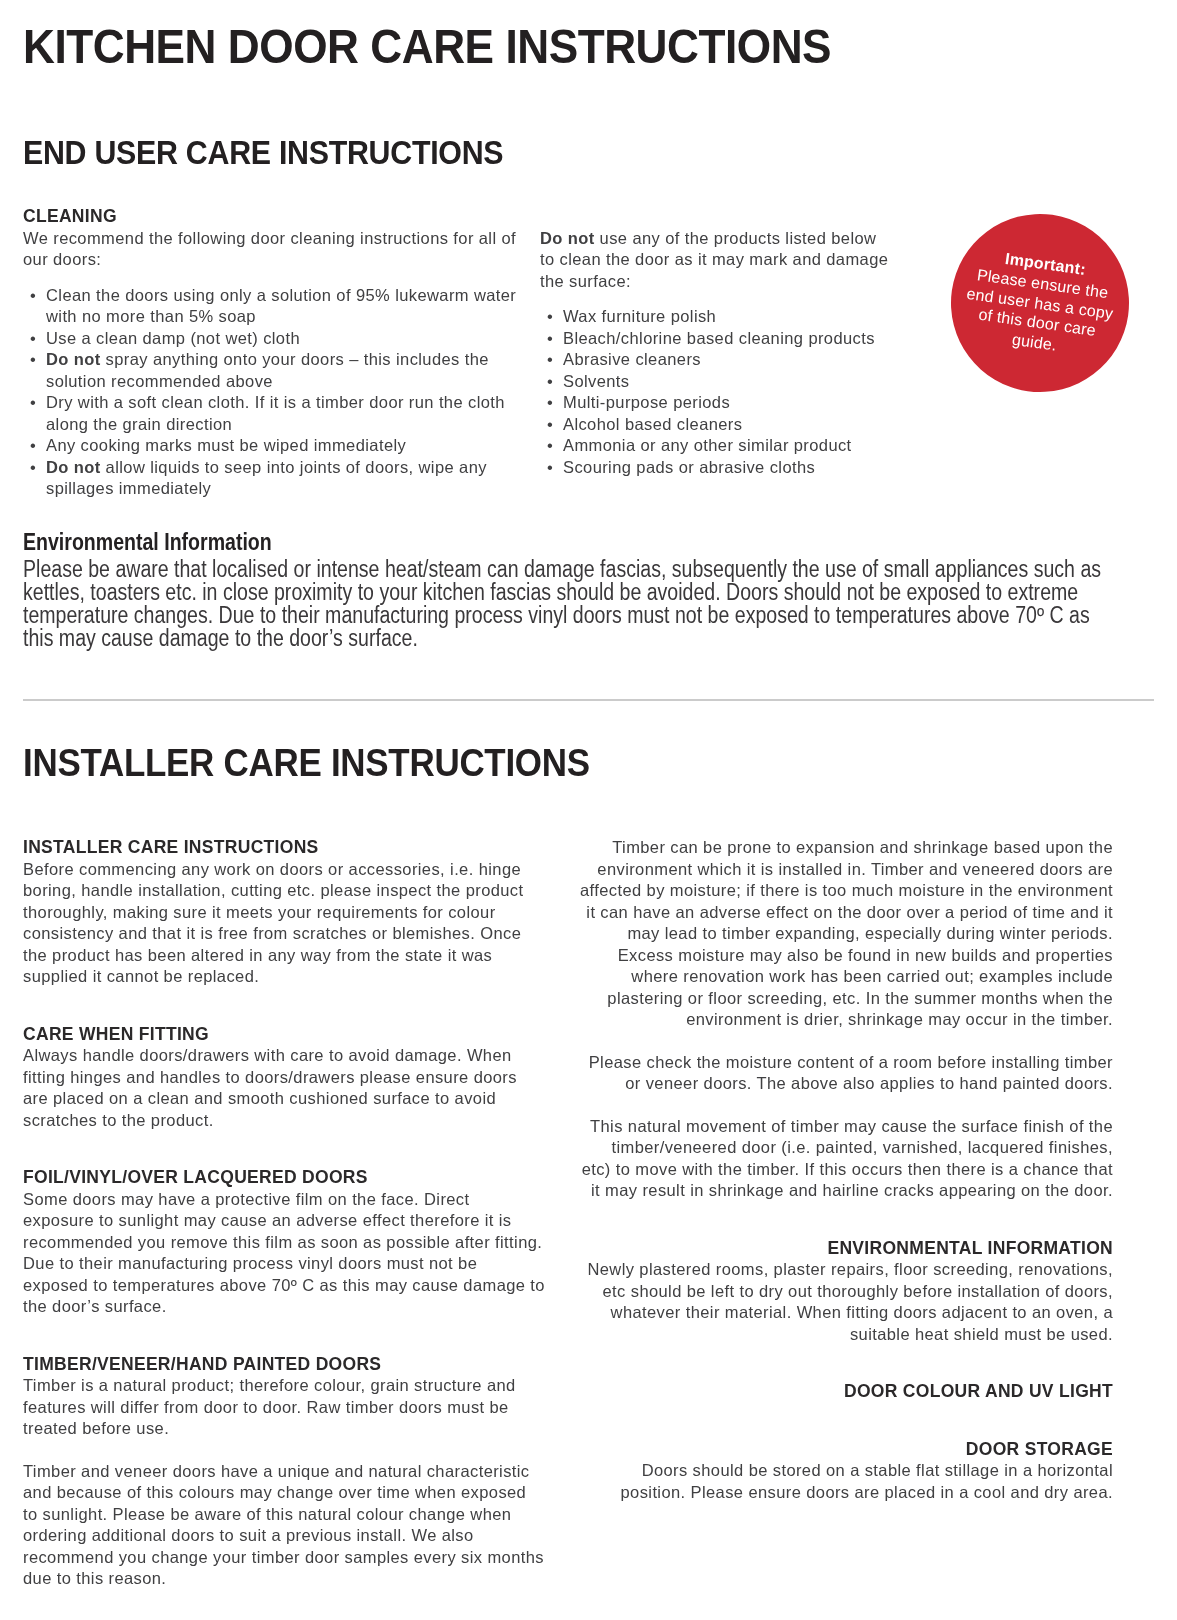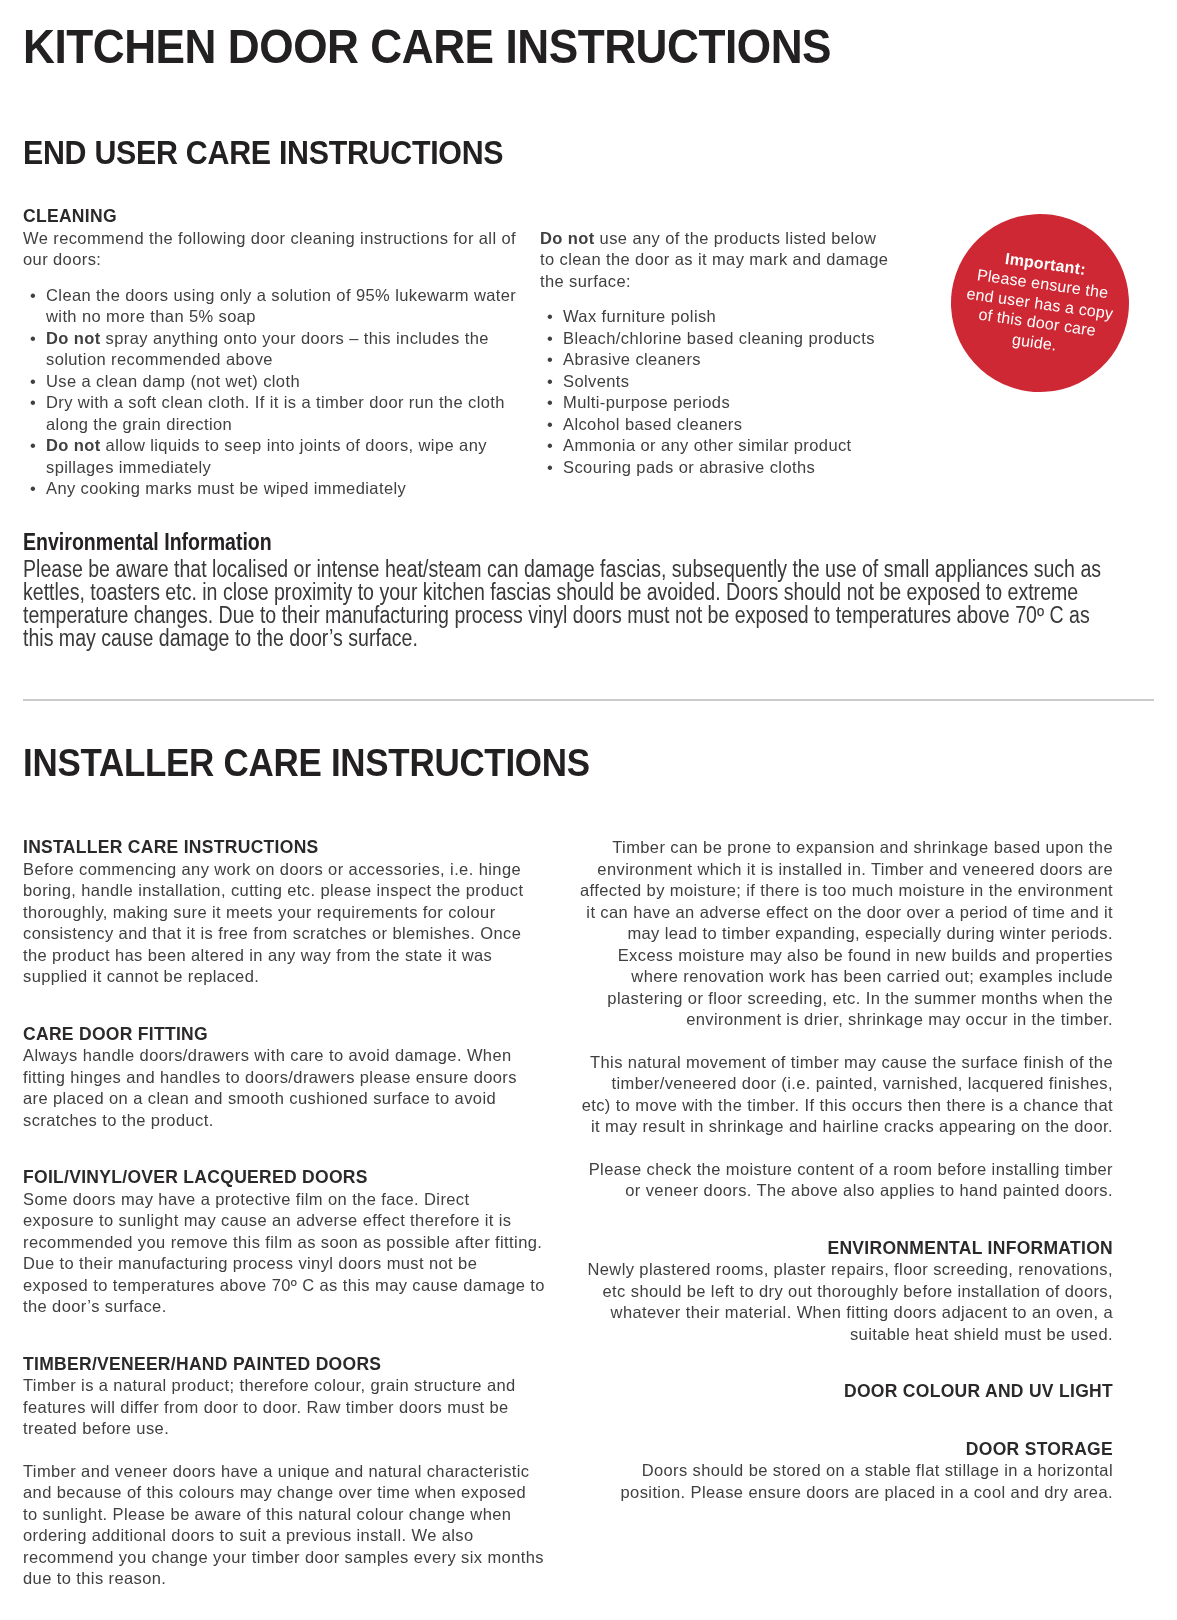--- a/index.html
+++ b/index.html
@@ -93,25 +93,25 @@
   <h1 class="h1">KITCHEN DOOR CARE INSTRUCTIONS</h1>
 
   <div class="h2 h2--enduser">END USER CARE INSTRUCTIONS</div>
 
   <div class="cols cols--enduser body">
     <div class="col-a">
       <div class="sub-h first">CLEANING</div>
       <p>We recommend the following door cleaning instructions for all of our doors:</p>
       <ul class="bullets">
         <li><span class="b"></span><span>Clean the doors using only a solution of 95% lukewarm water with no more than 5% soap</span></li>
+        <li><span class="b"></span><span>Use a clean damp (not wet) cloth</span></li>
         <li><span class="b">Do not</span><span> spray anything onto your doors – this includes the solution recommended above</span></li>
-        <li><span class="b"></span><span>Use a clean damp (not wet) cloth</span></li>
         <li><span class="b"></span><span>Dry with a soft clean cloth. If it is a timber door run the cloth along the grain direction</span></li>
+        <li><span class="b"></span><span>Any cooking marks must be wiped immediately</span></li>
         <li><span class="b">Do not</span><span> allow liquids to seep into joints of doors, wipe any spillages immediately</span></li>
-        <li><span class="b"></span><span>Any cooking marks must be wiped immediately</span></li>
       </ul>
     </div>
 
     <div class="col-b">
       <p><span class="b">Do not</span><span> use any of the products listed below to clean the door as it may mark and damage the surface:</span></p>
       <ul class="bullets">
         <li>Wax furniture polish</li>
         <li>Bleach/chlorine based cleaning products</li>
         <li>Abrasive cleaners</li>
         <li>Solvents</li>
@@ -138,35 +138,35 @@
 
   <hr class="divider">
 
   <div class="h2 h2--installer">INSTALLER CARE INSTRUCTIONS</div>
 
   <div class="cols cols--installer body">
     <div class="col-a">
       <div class="sub-h first">INSTALLER CARE INSTRUCTIONS</div>
       <p>Before commencing any work on doors or accessories, i.e. hinge boring, handle installation, cutting etc. please inspect the product thoroughly, making sure it meets your requirements for colour consistency and that it is free from scratches or blemishes. Once the product has been altered in any way from the state it was supplied it cannot be replaced.</p>
 
-      <div class="sub-h">CARE DOOR FITTING</div>
+      <div class="sub-h">CARE WHEN FITTING</div>
       <p>Always handle doors/drawers with care to avoid damage. When fitting hinges and handles to doors/drawers please ensure doors are placed on a clean and smooth cushioned surface to avoid scratches to the product.</p>
 
       <div class="sub-h">FOIL/VINYL/OVER LACQUERED DOORS</div>
       <p>Some doors may have a protective film on the face. Direct exposure to sunlight may cause an adverse effect therefore it is recommended you remove this film as soon as possible after fitting. Due to their manufacturing process vinyl doors must not be exposed to temperatures above 70º C as this may cause damage to the door’s surface.</p>
 
       <div class="sub-h">TIMBER/VENEER/HAND PAINTED DOORS</div>
       <p>Timber is a natural product; therefore colour, grain structure and features will differ from door to door. Raw timber doors must be treated before use.</p>
       <p class="p-gap">Timber and veneer doors have a unique and natural characteristic and because of this colours may change over time when exposed to sunlight.  Please be aware of this natural colour change when ordering additional doors to suit a previous install. We also recommend you change your timber door samples every six months due to this reason.</p>
     </div>
 
     <div class="col-b">
       <p>Timber can be prone to expansion and shrinkage based upon the environment which it is installed in. Timber and veneered doors are affected by moisture; if there is too much moisture in the environment it can have an adverse effect on the door over a period of time and it may lead to timber expanding, especially during winter periods. Excess moisture may also be found in new builds and properties where renovation work has been carried out; examples include plastering or floor screeding, etc. In the summer months when the environment is drier, shrinkage may occur in the timber.</p>
+      <p class="p-gap">Please check the moisture content of a room before installing timber or veneer doors. The above also applies to hand painted doors.</p>
       <p class="p-gap">This natural movement of timber may cause the surface finish of the timber/veneered door (i.e. painted, varnished, lacquered finishes, etc) to move with the timber. If this occurs then there is a chance that it may result in shrinkage and hairline cracks appearing on the door.</p>
-      <p class="p-gap">Please check the moisture content of a room before installing timber or veneer doors. The above also applies to hand painted doors.</p>
 
       <div class="sub-h">ENVIRONMENTAL INFORMATION</div>
       <p>Newly plastered rooms, plaster repairs, floor screeding, renovations, etc should be left to dry out thoroughly before installation of doors, whatever their material. When fitting doors adjacent to an oven, a suitable heat shield must be used.</p>
 
       <div class="sub-h">DOOR COLOUR AND UV LIGHT</div>
 
       <div class="sub-h">DOOR STORAGE</div>
       <p>Doors should be stored on a stable flat stillage in a horizontal position. Please ensure doors are placed in a cool and dry area.</p>
     </div>
   </div>

